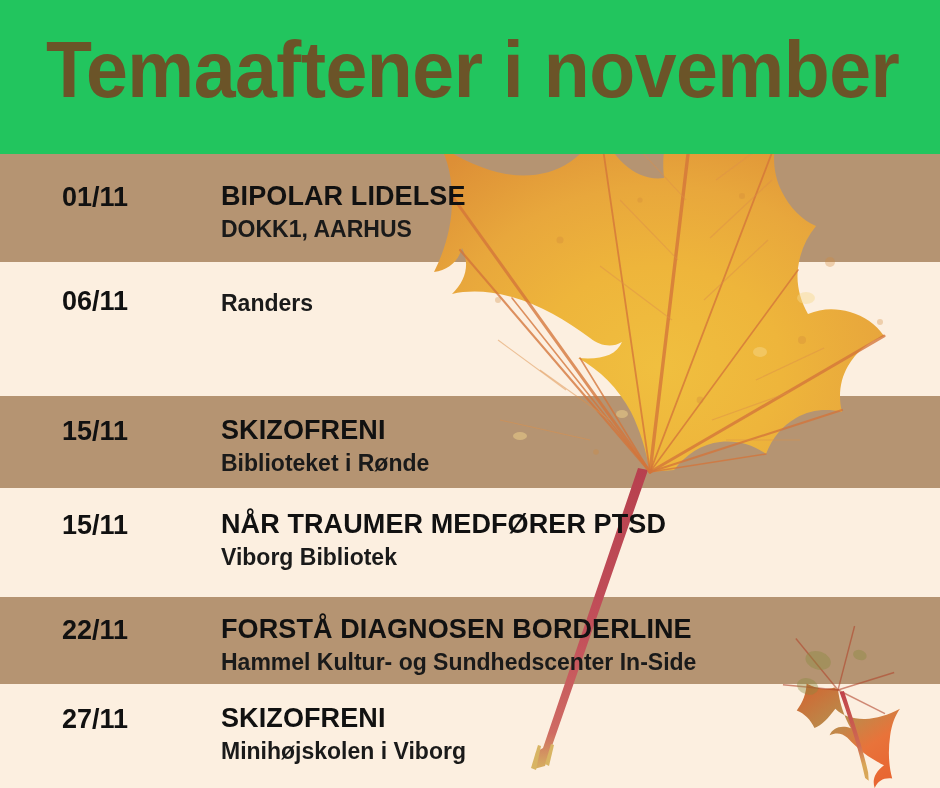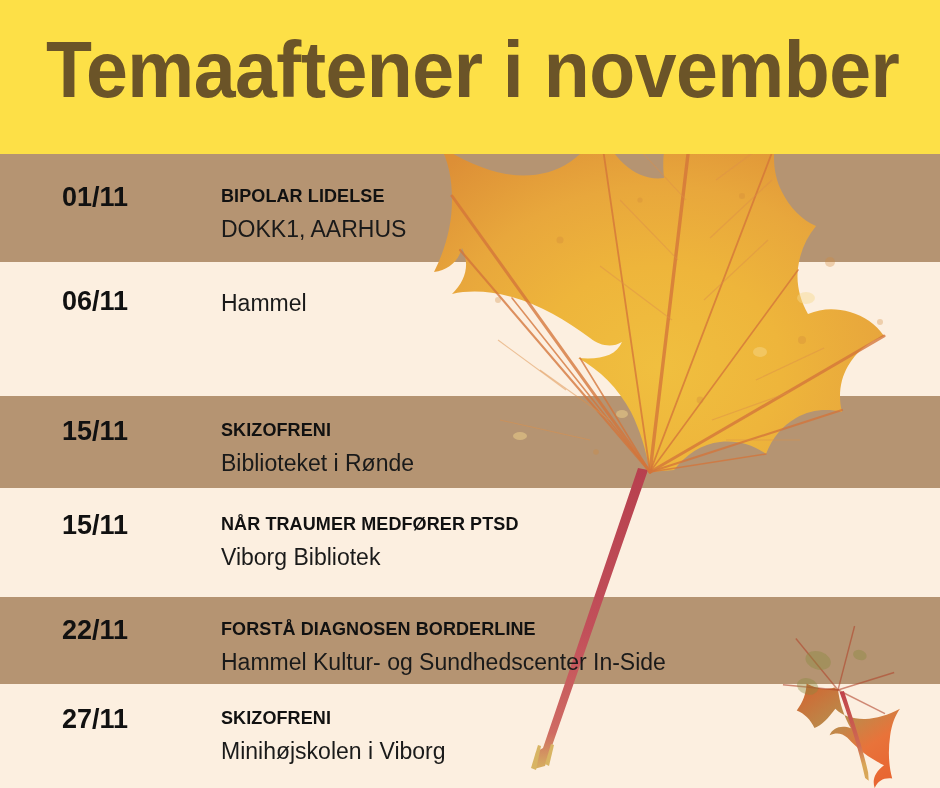--- a/index.html
+++ b/index.html
@@ -16,21 +16,21 @@
     height: 788px;
     overflow: hidden;
     background: #ffffff;
   }
 
   
   .title-area {
     position: absolute;
     left: 0; top: 0;
     width: 940px; height: 154px;
-    background: #fde047;
+    background: #22c55e;
     z-index: 5;
   }
   .poster-title {
     position: absolute;
     left: 46px;
     top: 22px;
     width: 860px;
     font-size: 80px;
     line-height: 96px;
     font-weight: 700;
@@ -88,31 +88,31 @@
     color: #111111;
     letter-spacing: 0px;
     white-space: nowrap;
   }
   .row-body {
     position: absolute;
     left: 221px;
     right: 10px;
   }
   .row-title {
-    font-size: 18px;
+    font-size: 27px;
     font-weight: 700;
     line-height: 36px;
     color: #111111;
     letter-spacing: 0.1px;
     text-transform: uppercase;
     white-space: pre-line;
   }
   .row-venue {
     font-size: 23px;
-    font-weight: 400;
+    font-weight: 700;
     line-height: 30px;
     color: #1a1a1a;
     letter-spacing: 0px;
   }
   .row-venue.caps { text-transform: uppercase; }
 </style>
 </head>
 <body>
 
 <div class="poster">
@@ -282,21 +282,21 @@
       <div class="row-date" style="top:28px;">01/11</div>
       <div class="row-body" style="top:24px;">
         <div class="row-title">BIPOLAR LIDELSE</div>
         <div class="row-venue caps">DOKK1, AARHUS</div>
       </div>
     </div>
 
     <div class="row" style="top:108px;height:134px;">
       <div class="row-date" style="top:24px;">06/11</div>
       <div class="row-body" style="top:20px;">
-        <div class="row-venue" style="margin-top:6px;">Hammel</div>
+        <div class="row-venue" style="margin-top:6px;">Randers</div>
       </div>
     </div>
 
     <div class="row" style="top:242px;height:92px;">
       <div class="row-date" style="top:20px;">15/11</div>
       <div class="row-body" style="top:16px;">
         <div class="row-title">SKIZOFRENI</div>
         <div class="row-venue">Biblioteket i Rønde</div>
       </div>
     </div>

